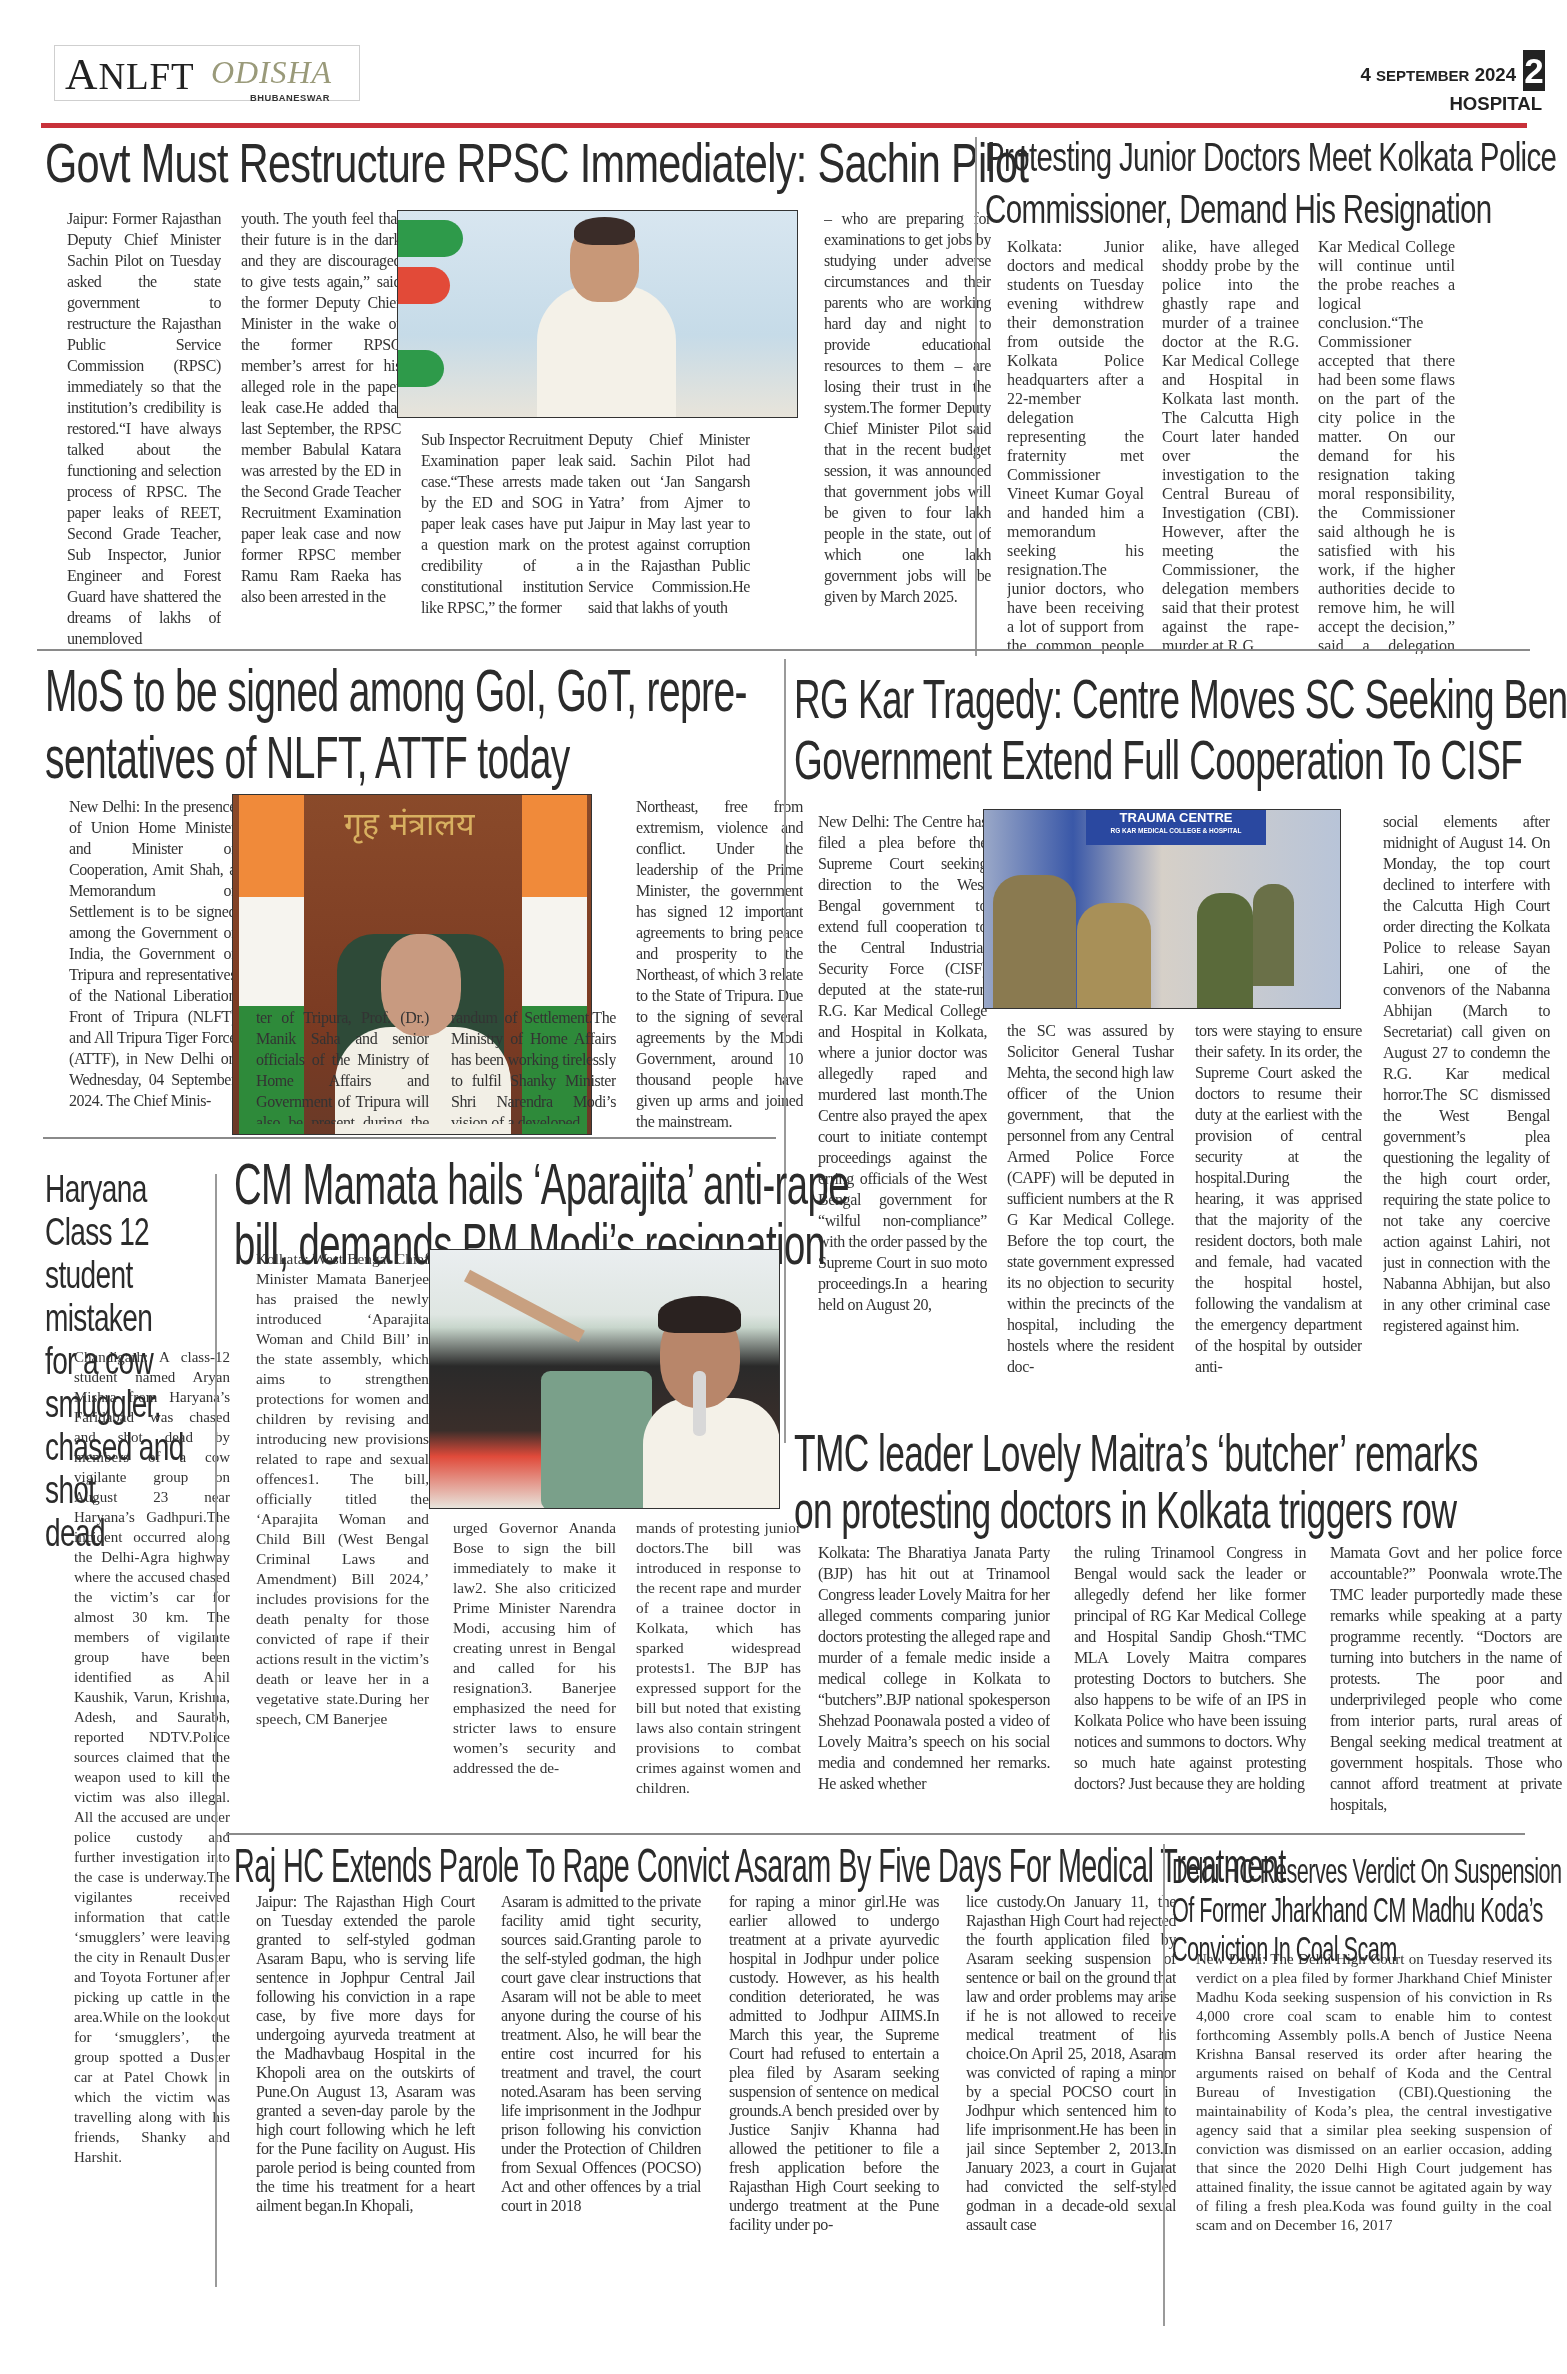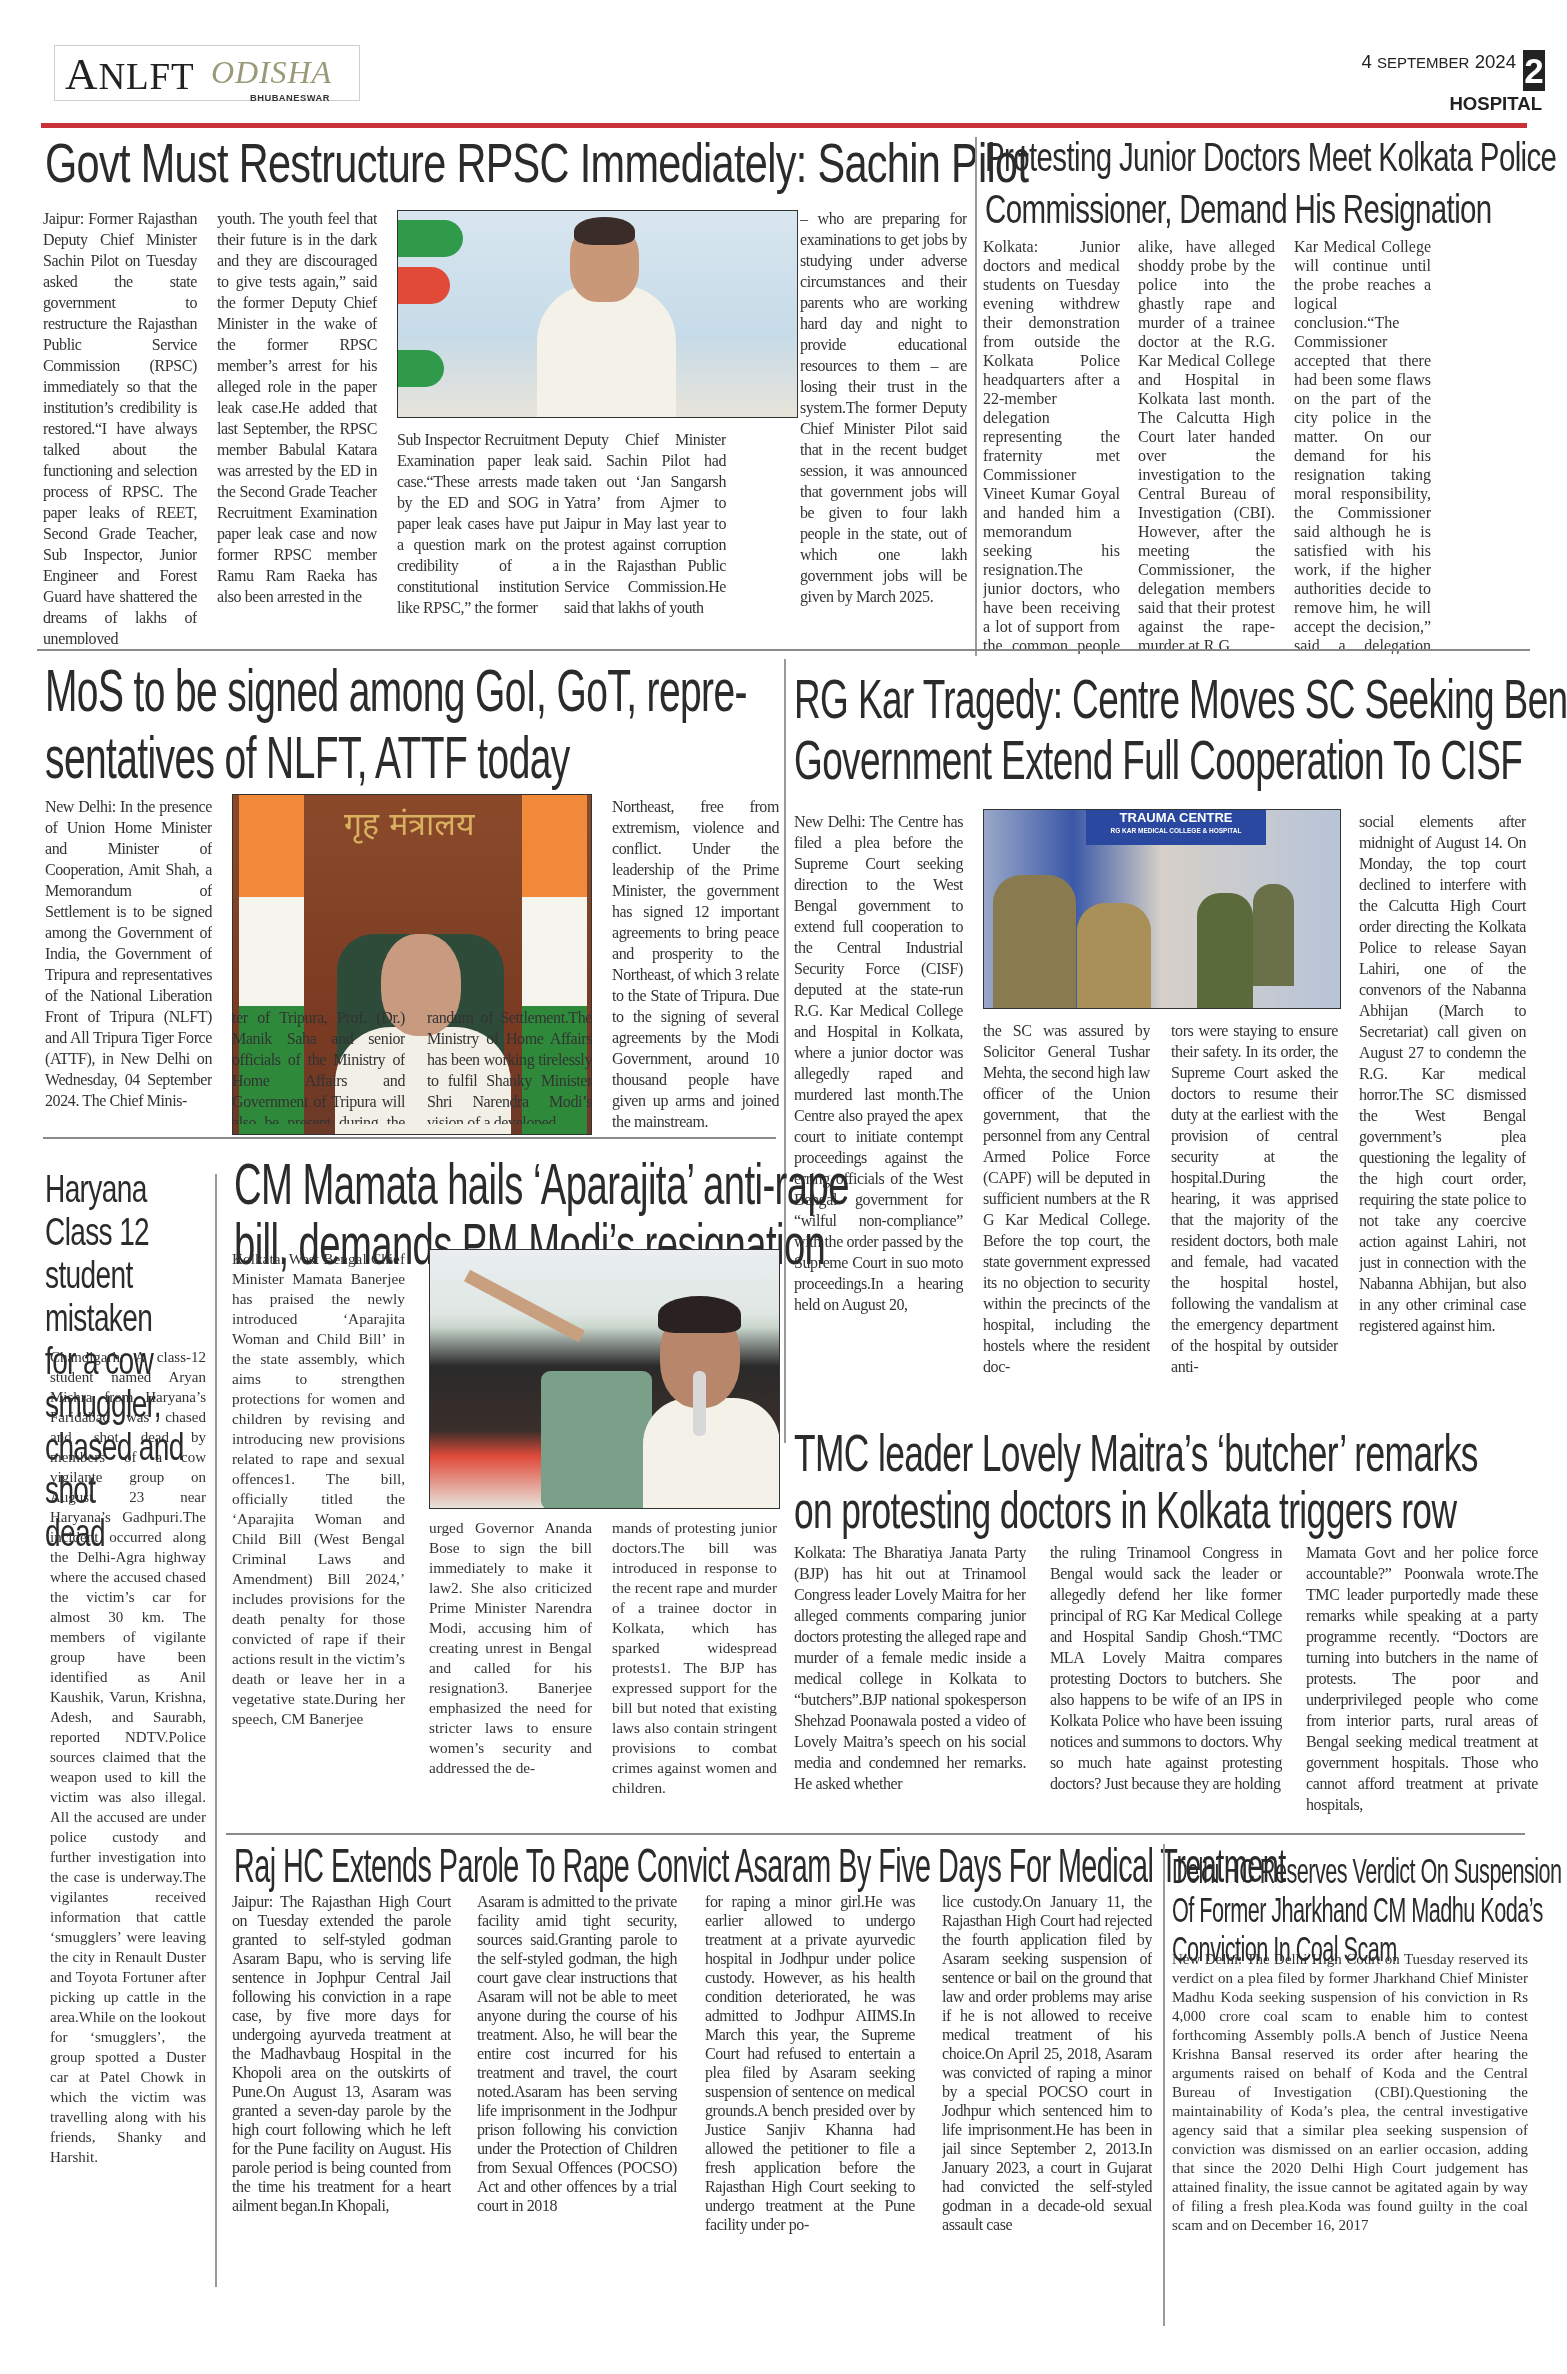--- a/index.html
+++ b/index.html
@@ -3,29 +3,29 @@
 <meta charset="utf-8">
 <style>
   * { box-sizing: border-box; margin: 0; padding: 0; }
   html, body { width: 1568px; height: 2375px; background: #ffffff; overflow: hidden; }
   body { position: relative; font-family: "Liberation Serif", "DejaVu Serif", serif; color: #2a2a2a; }
 
   .abs { position: absolute; }
   .hl { font-family: "Liberation Sans Narrow", "Liberation Sans", "DejaVu Sans Condensed", sans-serif; color: #2b2b2b; font-weight: normal; transform-origin: left top; white-space: nowrap; letter-spacing: -0.9px; }
   .body-text { font-size: 16px; line-height: 21px; text-align: justify; hyphens: auto; color: #333; }
   .body-text.narrow { font-size: 16px; letter-spacing: -0.4px; }
-  .col { position: absolute; overflow: hidden; }
+  .col { position: absolute; overflow: hidden; margin-left: 24px; }
 
   
   .masthead-box { left: 54px; top: 45px; width: 306px; height: 56px; border: 0.9px solid #cfcfcf; background: #fff; }
   .mast-around { left: 65px; top: 48px; font-family: "Liberation Serif", serif; font-size: 37px; color: #222; letter-spacing: 0.9px; }
   .mast-around .big { font-size: 45px; }
   .mast-odisha { left: 211px; top: 54px; font-family: "Liberation Serif", serif; font-size: 32px; color: #9a9a7a; letter-spacing: 0.9px; font-style: italic; }
   .mast-city { left: 250px; top: 93px; font-family: "Liberation Sans", sans-serif; font-size: 9.3px; font-weight: bold; color: #333; letter-spacing: 0.5px; }
-  .date-line { right: 58px; top: 51px; font-family: "Liberation Sans", sans-serif; font-weight: normal; font-size: 18.6px; color: #222; }
+  .date-line { right: 58px; top: 64px; font-family: "Liberation Sans", sans-serif; font-weight: bold; font-size: 18.6px; color: #222; }
   .date-line .small { font-size: 15px; }
   .page-num { left: 1523px; top: 50px; width: 22px; height: 41px; background: #222; color: #fff; font-family: "Liberation Sans", sans-serif; font-weight: bold; font-size: 35px; line-height: 41px; text-align: center; }
   .weekday { right: 26px; top: 93px; font-family: "Liberation Sans", sans-serif; font-weight: bold; font-size: 18.6px; color: #222; }
   .red-rule { left: 41px; top: 123px; width: 1486px; height: 4.6px; background: #c8313a; }
   .grey-rule { background: #8a8a8a; height: 1.9px; }
   .vrule { background: #9a9a9a; width: 1.9px; }
 
   .photo { position: absolute; border: 1.9px solid #333; overflow: hidden; }
 </style>
 </head>

